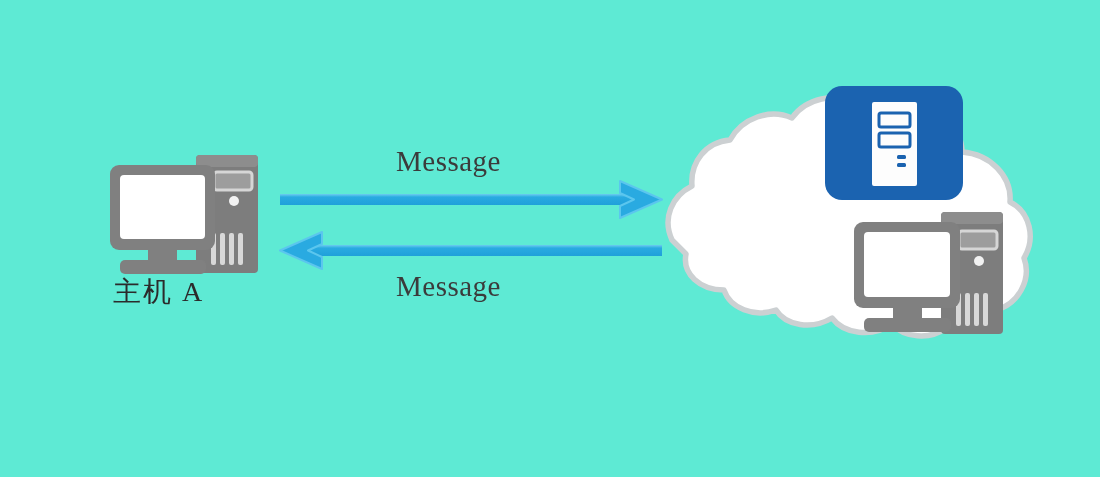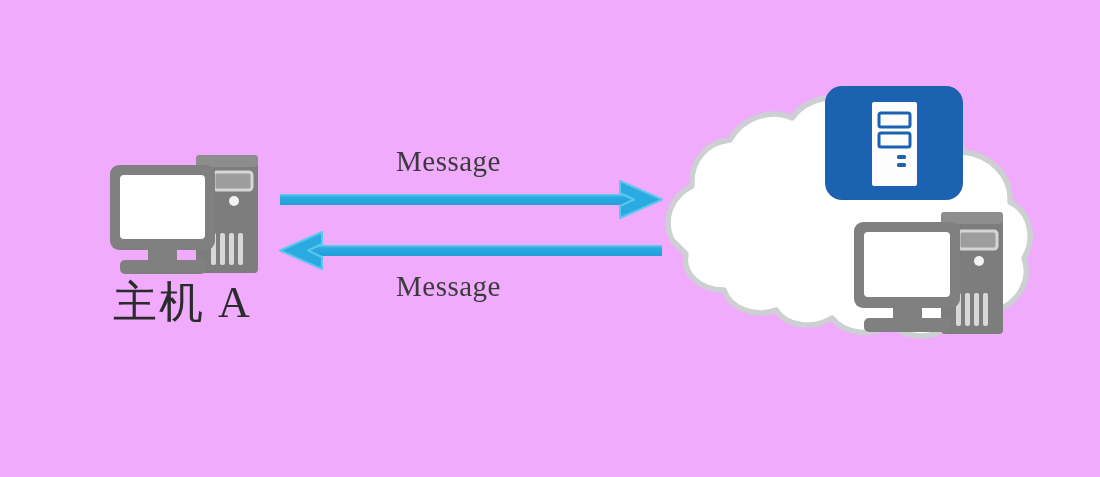--- a/index.html
+++ b/index.html
@@ -7,21 +7,21 @@
     padding: 0;
     background: #ffffff;
   }
   body {
     font-family: "Liberation Serif", serif;
   }
   #diagram-canvas {
     position: relative;
     width: 1100px;
     height: 477px;
-    background: #f0abfc;
+    background: #5eead4;
     overflow: hidden;
   }
   #diagram-svg {
     position: absolute;
     left: 0;
     top: 0;
     width: 1100px;
     height: 477px;
     display: block;
   }
@@ -39,21 +39,21 @@
   }
   #msg-label-bottom {
     left: 396px;
     top: 270px;
   }
   #host-a-label {
     position: absolute;
     left: 113px;
     top: 273px;
     font-family: "Liberation Serif", "DejaVu Serif", serif;
-    font-size: 44px;
+    font-size: 28px;
     color: #2b2b2b;
     white-space: nowrap;
     letter-spacing: 2px;
   }
 </style>
 </head>
 <body>
 
 <div id="diagram-canvas">
 

